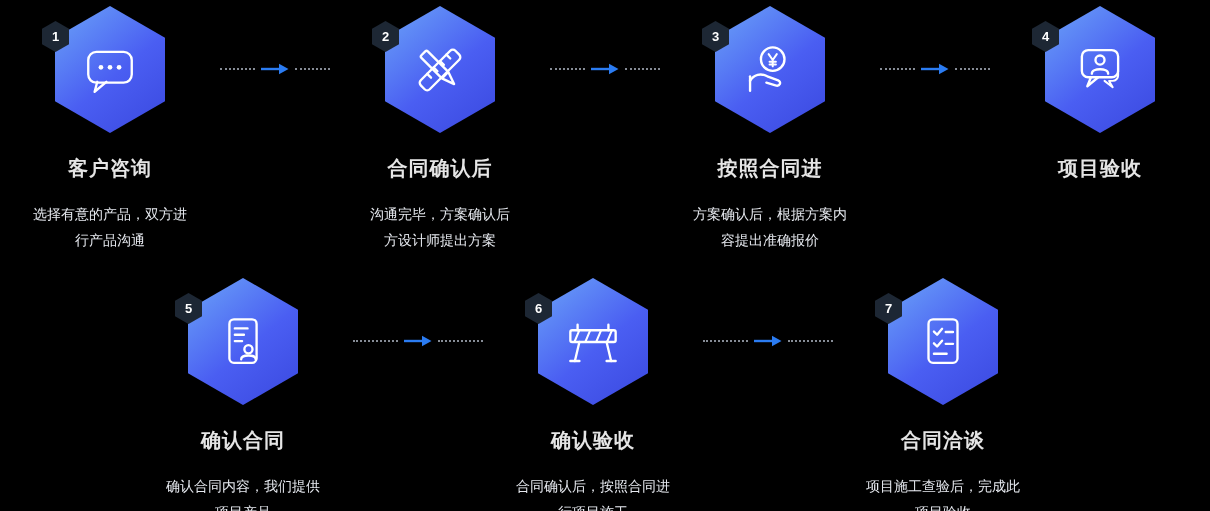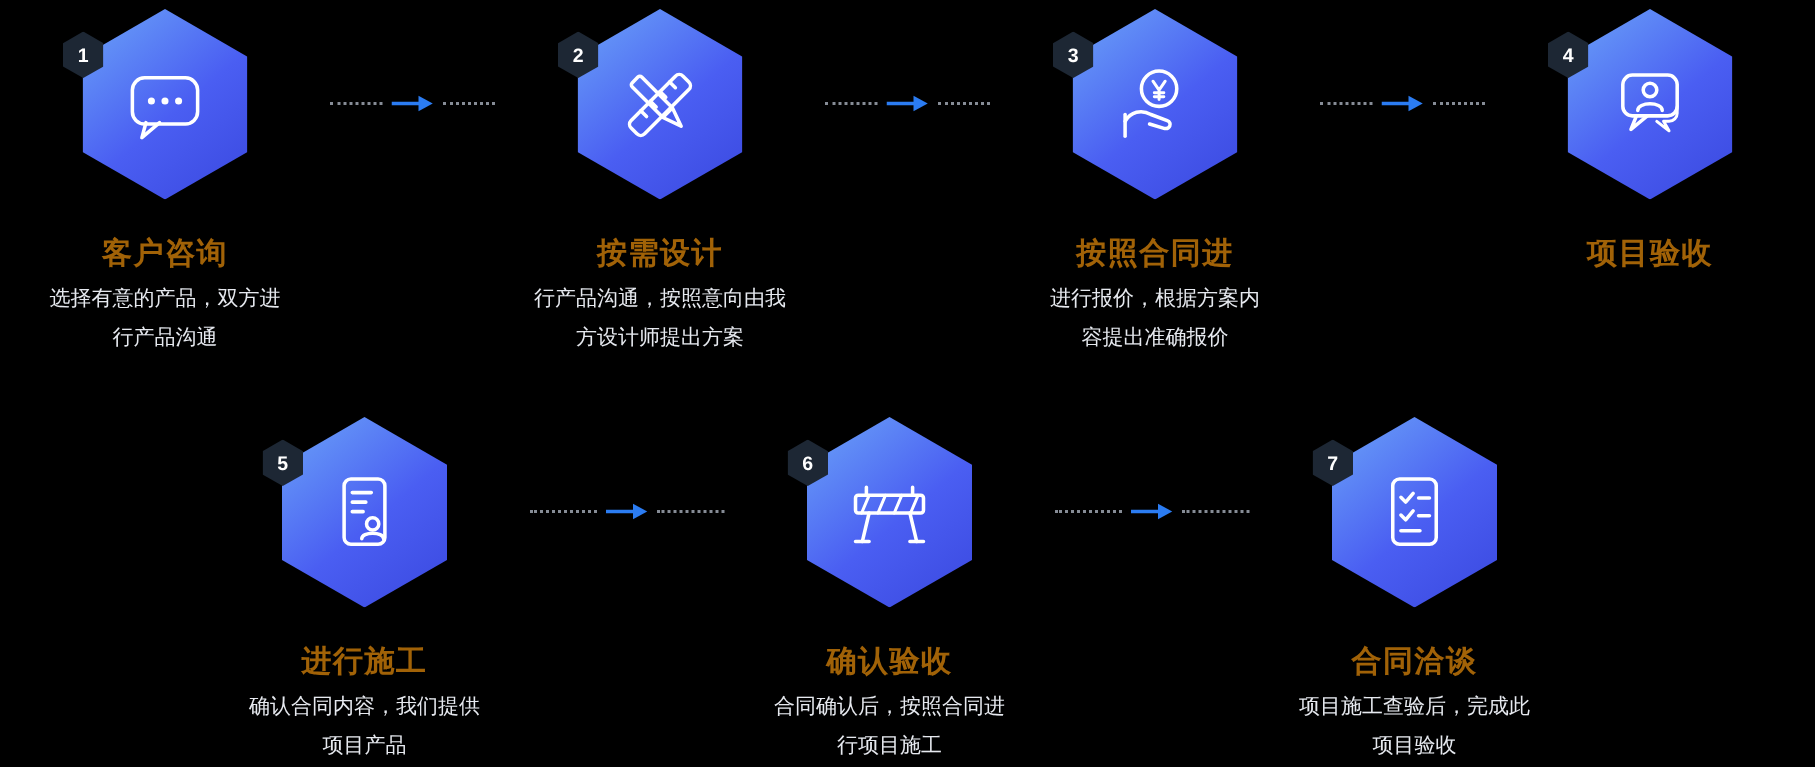--- a/index.html
+++ b/index.html
@@ -23,24 +23,24 @@
   .badge {
     position:absolute; left:-13px; top:15px; width:27px; height:31px;
     background:#1d2734;
     clip-path:polygon(50% 0,100% 25%,100% 75%,50% 100%,0 75%,0 25%);
     color:#fff; font-size:13px; font-weight:bold;
     display:flex; align-items:center; justify-content:center; z-index:2;
   }
 
   .step-title {
     margin-top:22px; font-size:20px; font-weight:bold;
-    color:#a16207; letter-spacing:1px;
+    color:#e5e5e5; letter-spacing:1px;
   }
   .step-desc {
-    margin-top:4px; font-size:14px; line-height:1.85;
+    margin-top:20px; font-size:14px; line-height:1.85;
     color:#e6e9ef; text-align:center; white-space:pre-line;
   }
 
   .connector { display:flex; align-items:center; width:110px; margin-top:57px; }
   .row2 .connector { width:130px; }
   .dotline { flex:1; border-top:2px dotted #868c96; }
   .arrow-svg { margin:0 6px; flex:0 0 auto; }
 
   .icon { display:block; }
 </style>
@@ -87,22 +87,22 @@
               <rect x="25" y="5" width="14" height="54" rx="4"></rect>
               <path d="M25 15 h6 M25 25 h6 M25 35 h6 M25 45 h6"></path>
             </g>
             <g transform="rotate(-45 32 32)">
               <rect x="27" y="6" width="10" height="34" rx="2"></rect>
               <path d="M27 40 L32 54 L37 40"></path>
             </g>
           </svg>
         </div>
       </div>
-      <div class="step-title">按需设计</div>
-      <div class="step-desc">行产品沟通，按照意向由我
+      <div class="step-title">合同确认后</div>
+      <div class="step-desc">沟通完毕，方案确认后
 方设计师提出方案</div>
     </div>
 
     <div class="connector">
       <span class="dotline"></span>
       <svg class="arrow-svg" width="28" height="12" viewBox="0 0 28 12">
         <line x1="0" y1="6" x2="19" y2="6" stroke="#2b7cf2" stroke-width="2.4"></line>
         <path d="M18 0.8 L27.5 6 L18 11.2 Z" fill="#2b7cf2"></path>
       </svg>
       <span class="dotline"></span>
@@ -114,21 +114,21 @@
         <div class="hex">
           <svg class="icon" width="58" height="58" viewBox="0 0 64 64" fill="none" stroke="#fff" stroke-width="2.6" stroke-linecap="round" stroke-linejoin="round">
             <circle cx="35" cy="20" r="13"></circle>
             <path d="M30.5 14.5 L35 21 L39.5 14.5 M35 21 V28 M31.5 23 H38.5 M31.5 26 H38.5" stroke-width="2.2"></path>
             <path d="M10 44 C14 37 22 35 29 39 L41 43.5 C45 45 43 50.5 38 49 L28 46"></path>
             <path d="M10 39 V55"></path>
           </svg>
         </div>
       </div>
       <div class="step-title">按照合同进</div>
-      <div class="step-desc">进行报价，根据方案内
+      <div class="step-desc">方案确认后，根据方案内
 容提出准确报价</div>
     </div>
 
     <div class="connector">
       <span class="dotline"></span>
       <svg class="arrow-svg" width="28" height="12" viewBox="0 0 28 12">
         <line x1="0" y1="6" x2="19" y2="6" stroke="#2b7cf2" stroke-width="2.4"></line>
         <path d="M18 0.8 L27.5 6 L18 11.2 Z" fill="#2b7cf2"></path>
       </svg>
       <span class="dotline"></span>
@@ -159,21 +159,21 @@
         <div class="badge">5</div>
         <div class="hex">
           <svg class="icon" width="58" height="58" viewBox="0 0 64 64" fill="none" stroke="#fff" stroke-width="2.6" stroke-linecap="round" stroke-linejoin="round">
             <rect x="17" y="7" width="30" height="48" rx="5"></rect>
             <path d="M23 17 h14 M23 24 h10 M23 31 h8"></path>
             <circle cx="38" cy="40" r="4.5"></circle>
             <path d="M30 51 c0 -5.5 16 -5.5 16 0"></path>
           </svg>
         </div>
       </div>
-      <div class="step-title">进行施工</div>
+      <div class="step-title">确认合同</div>
       <div class="step-desc">确认合同内容，我们提供
 项目产品</div>
     </div>
 
     <div class="connector">
       <span class="dotline"></span>
       <svg class="arrow-svg" width="28" height="12" viewBox="0 0 28 12">
         <line x1="0" y1="6" x2="19" y2="6" stroke="#2b7cf2" stroke-width="2.4"></line>
         <path d="M18 0.8 L27.5 6 L18 11.2 Z" fill="#2b7cf2"></path>
       </svg>

